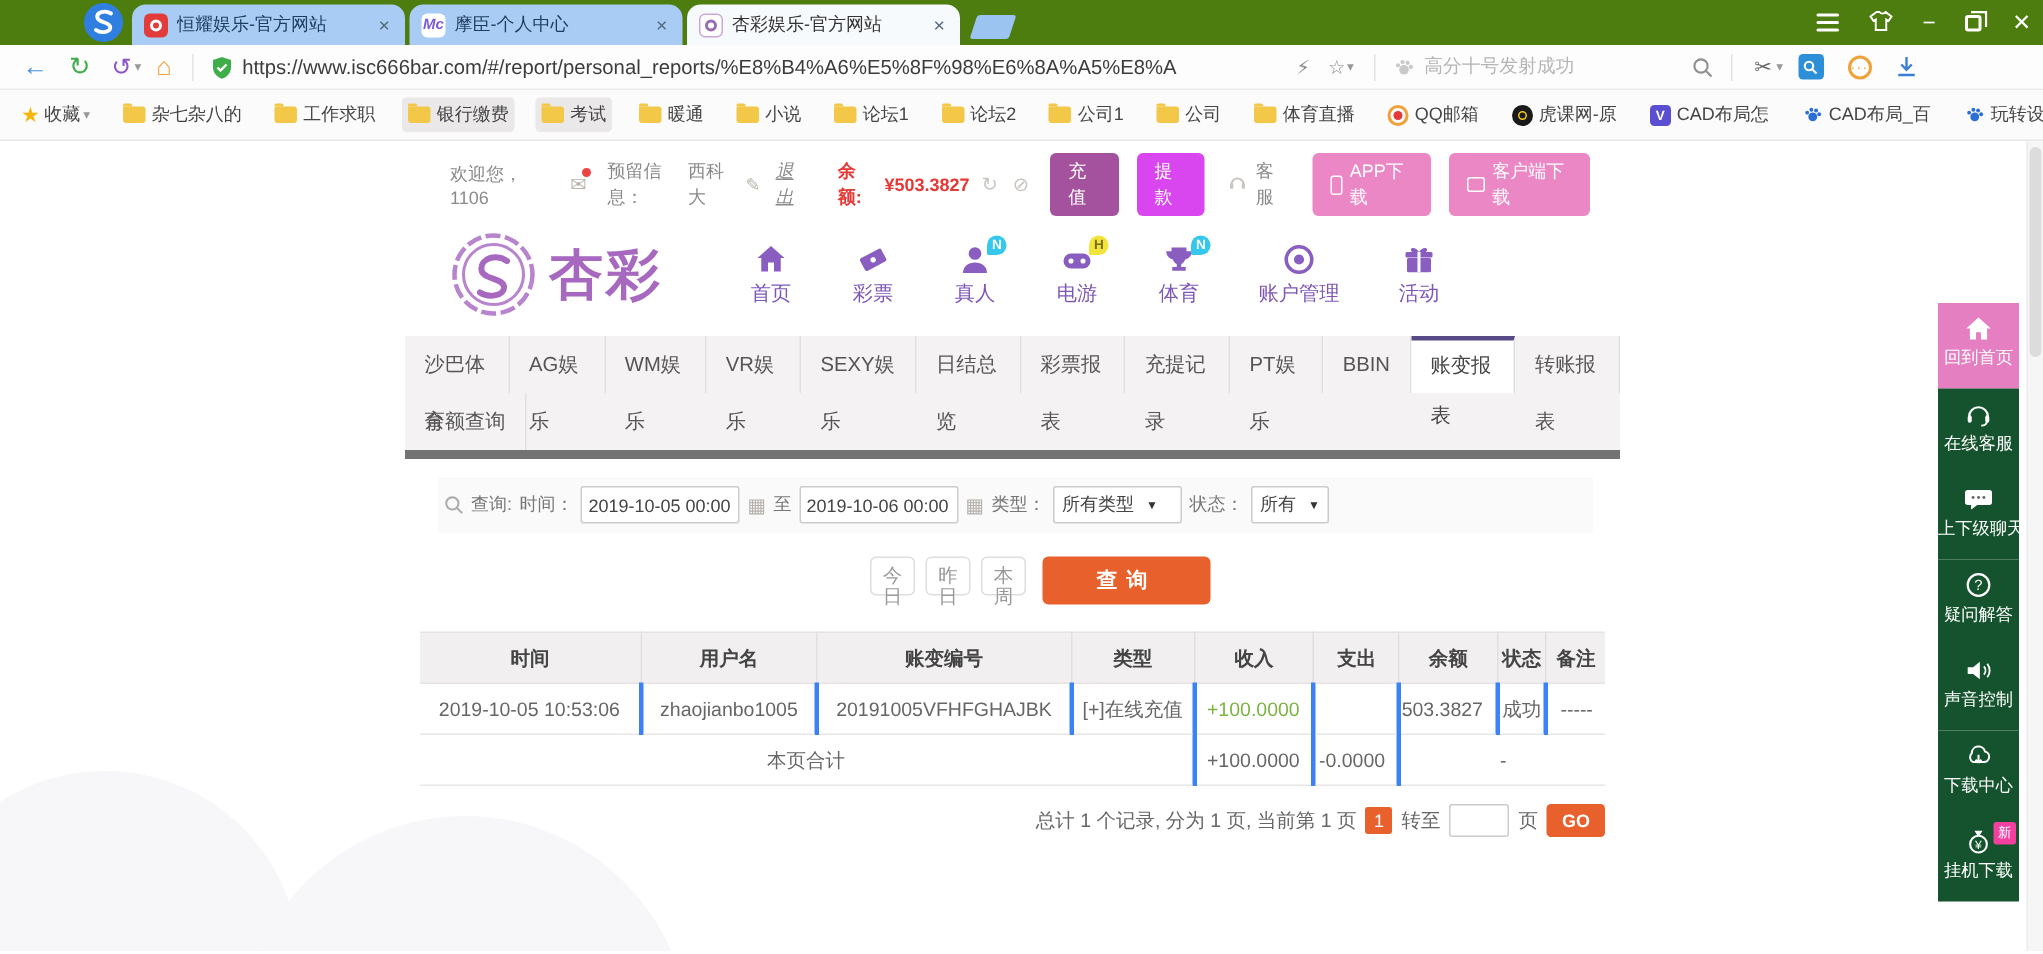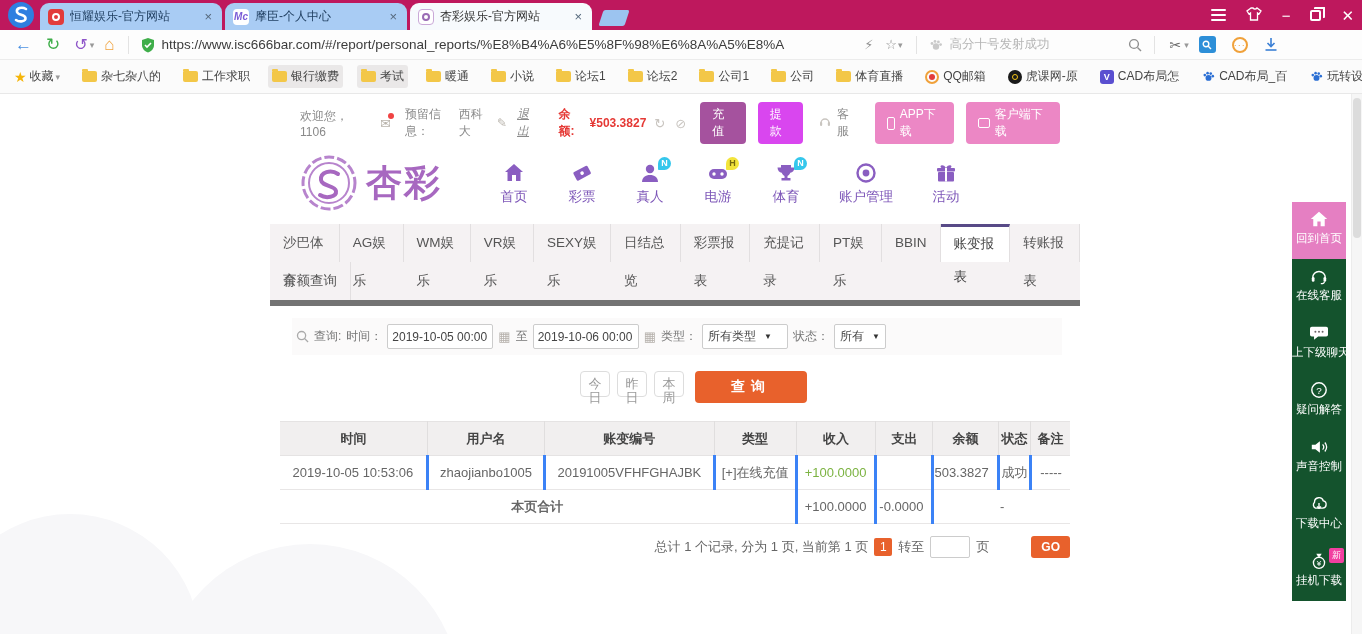--- a/index.html
+++ b/index.html
@@ -1,20 +1,20 @@
 <!DOCTYPE html>
 <html><head>
 <meta charset="utf-8">
 <style>
   * { margin:0; padding:0; box-sizing:border-box; }
   html,body { width:1362px; height:636px; overflow:hidden;
     font-family:"Liberation Sans","DejaVu Sans",sans-serif; background:#fff; }
 
   
-  .titlebar { height:30px; background:#be185d; display:flex; align-items:flex-start; position:relative; }
+  .titlebar { height:30px; background:#4d7c0f; display:flex; align-items:flex-start; position:relative;padding-left:48px; }
   .sogou-logo { width:30px; height:30px; margin:0 4px 0 6px; align-self:center; }
   .tabstrip { display:flex; align-items:flex-end; height:30px; }
   .btab { width:182px; height:27px; background:#a9ccf4; border-radius:9px 9px 0 0; margin-right:3px;
     display:flex; align-items:center; padding:0 8px; font-size:12px; color:#1d3c5e; }
   .btab.active { background:#f7fafd; color:#333; }
   .btab .ttl { flex:1; white-space:nowrap; overflow:hidden; }
   .btab .cls { color:#55687c; font-size:13px; padding:0 2px; }
   .favicon { width:16px; height:16px; margin-right:6px; flex:0 0 16px; border-radius:4px;
     display:flex; align-items:center; justify-content:center; }
   .fav-red { background:#e23b3b; } .fav-red i{ width:8px;height:8px;border:2px solid #fff;border-radius:50%;display:block;}
@@ -104,26 +104,26 @@
   .day-btn { width:30px; height:26px; border:1px solid #ddd; border-radius:4px; background:#fff; color:#999; font-size:13px; line-height:14px; padding:5px 7px 0; overflow:visible; white-space:normal; word-break:break-all; text-align:center;}
   .search-btn { background:#e8612c; color:#fff; border:none; border-radius:4px; font-size:14px; font-weight:bold; padding:7px 36px; margin-left:4px; letter-spacing:6px;}
 
   .report-table { margin:18px 0 0 280px; width:790px; border-collapse:collapse; font-size:13px; color:#666;}
   .report-table th { background:#f1efef; font-weight:bold; color:#444; height:34px; border:1px solid #e5e3e3; border-left:none; border-right:1px solid #e0dede;}
   .report-table th:last-child { border-right:none;}
   .report-table td { height:34px; text-align:center; border-bottom:1px solid #e8e6e6; border-right:3px solid #3b82f6;}
   .report-table td:last-child { border-right:none;}
   .num { text-align:right !important; padding-right:8px;}
   .income { color:#7cb342;}
-  .sum-label { text-align:center;font-weight:bold;}
+  .sum-label { text-align:center;}
 
   .pagination { margin:12px 0 0 0; width:1070px; display:flex; justify-content:flex-end; align-items:center; font-size:13px; color:#666; gap:6px;}
   .cur-page { background:#e8612c; color:#fff; width:18px; height:18px; line-height:18px; text-align:center; border-radius:2px; font-size:12px;}
   .goto-input { width:40px; height:22px; border:1px solid #ccc; border-radius:2px;}
-  .go-btn { background:#e8612c; color:#fff; border:none; border-radius:3px; font-size:12px; font-weight:bold; padding:4px 10px;margin-left:36px;}
+  .go-btn { background:#e8612c; color:#fff; border:none; border-radius:3px; font-size:12px; font-weight:bold; padding:4px 10px;}
 
   .floatbar { position:absolute; right:16px; top:108px; width:54px; display:flex; flex-direction:column;}
   .float-item { height:57px; background:#14532d; color:#fff; text-align:center; padding-top:8px; position:relative;}
   .float-item.first { background:#e57fc2;}
   .float-item svg { display:block; margin:0 auto 3px;}
   .float-label { font-size:11.5px; white-space:nowrap; display:block;}
   .new-badge { position:absolute; top:4px; right:2px; background:#f23fa0; color:#fff; font-size:9px; padding:1px 3px; border-radius:2px;}
 
   .scrolltrack { position:absolute; right:0; top:0; width:11px; height:540px; background:#f6f6f6; border-left:1px solid #ececec;}
   .scrollthumb { position:absolute; left:1px; top:4px; width:8px; height:140px; background:#dcdcdc; border-radius:4px;}

